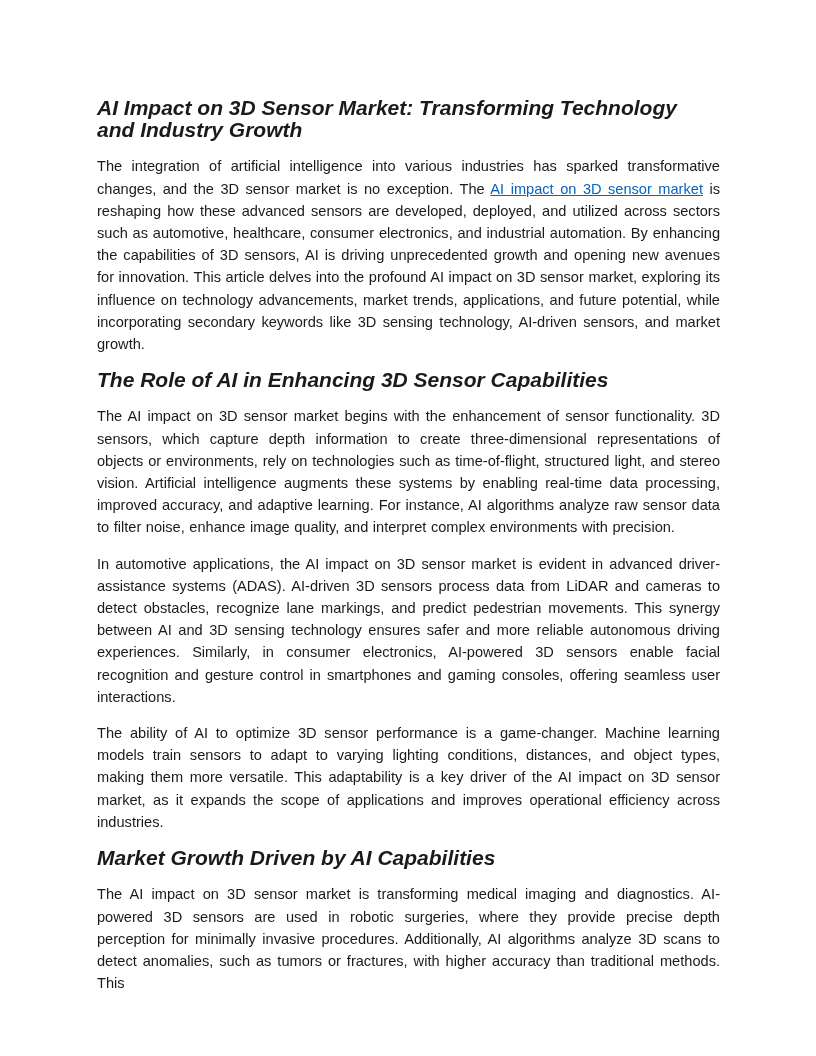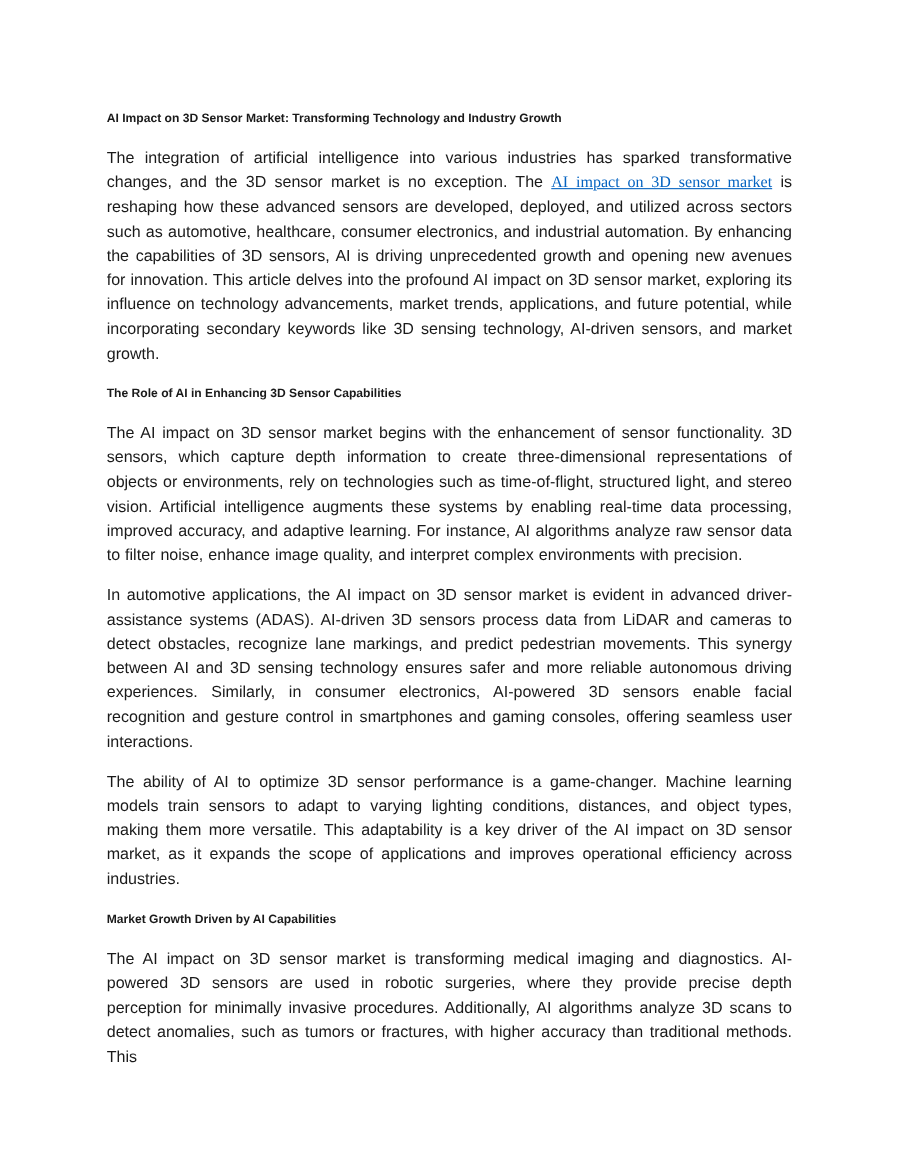--- a/index.html
+++ b/index.html
@@ -15,36 +15,36 @@
       padding: 97px 96px 80px 97px;
       background: #ffffff;
       font-family: "Liberation Sans", sans-serif;
       font-size: 14.6px;
       line-height: 22.2px;
       color: var(--text-color, #1a1a1a);
       overflow: hidden;
     }
     .doc-title,
     .doc-heading {
-      font-size: 11px;
+      font-size: 21px;
       font-weight: 700;
       margin: 0 0 14px 0;
       line-height: 22.2px;
       color: var(--text-color, #1a1a1a);
+      font-style: italic;
     }
     p.doc-para {
       margin: 0 0 14px 0;
       text-align: justify;
       word-spacing: 0.5px;
     }
     a.doc-link {
       color: var(--link-color, #0563C1);
       text-decoration: underline;
       cursor: pointer;
-      font-family: Liberation Serif, serif;
     }
   </style>
 </head>
 <body>
 
 <div class="doc-page">
 
   <h1 class="doc-title">AI Impact on 3D Sensor Market: Transforming Technology and Industry Growth</h1>
 
   <p class="doc-para"><span>The integration of artificial intelligence into various industries has sparked transformative changes, and the 3D sensor market is no exception. The </span><a href="#" class="doc-link">AI impact on 3D sensor market</a><span> is reshaping how these advanced sensors are developed, deployed, and utilized across sectors such as automotive, healthcare, consumer electronics, and industrial automation. By enhancing the capabilities of 3D sensors, AI is driving unprecedented growth and opening new avenues for innovation. This article delves into the profound AI impact on 3D sensor market, exploring its influence on technology advancements, market trends, applications, and future potential, while incorporating secondary keywords like 3D sensing technology, AI-driven sensors, and market growth.</span></p>

